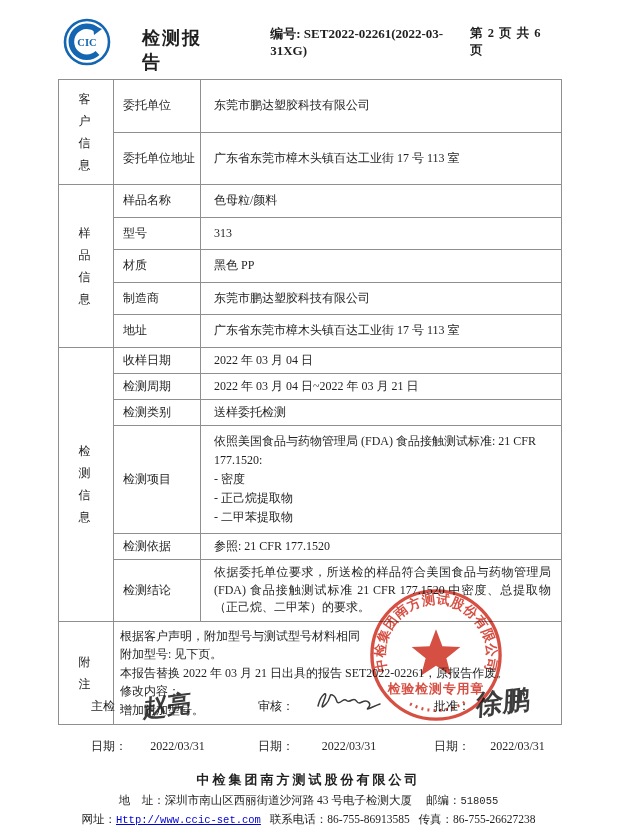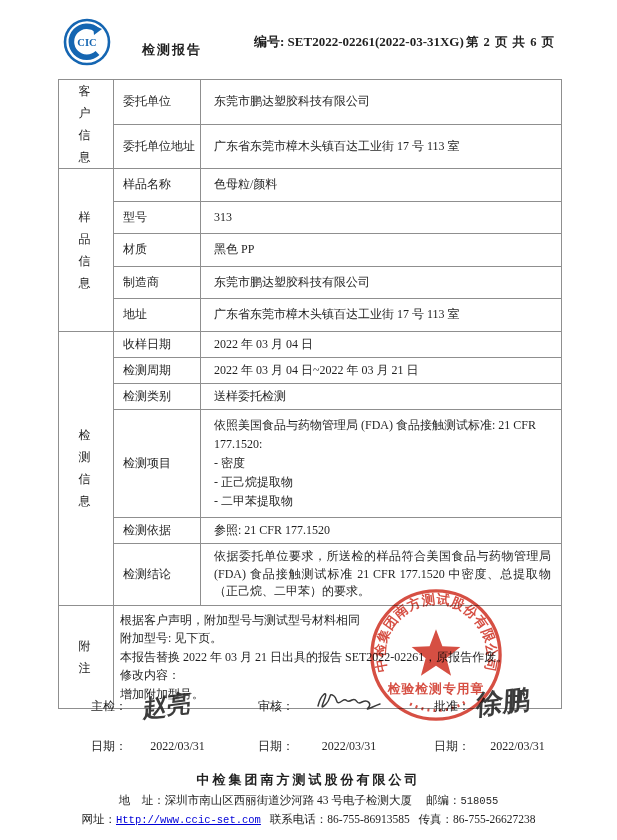--- a/index.html
+++ b/index.html
@@ -8,31 +8,31 @@
     position:relative; width:617px; height:840px; margin:0 auto;
     background:#ffffff; overflow:hidden;
     font-family:"Liberation Serif","DejaVu Serif",serif;
     color:#1f1f1f; font-size:12px;
   }
 
   
   .header { position:absolute; top:16px; left:62px; right:57px; height:52px;
             display:flex; align-items:center; }
   .logo { width:50px; height:50px; flex:0 0 50px; }
-  .doc-title { margin-left:30px; font-size:13px; font-weight:bold; letter-spacing:2px;margin-top:16px; }
+  .doc-title { margin-left:30px; font-size:18px; font-weight:bold; letter-spacing:2px;margin-top:16px; }
   .report-no { margin-left:52px; font-size:13px; font-weight:bold; }
   .page-info { margin-left:auto; margin-right:5px; font-size:12.5px; font-weight:bold; letter-spacing:1px; }
 
   
   table.info { position:absolute; top:79px; left:58px; width:504px;
                border-collapse:collapse; table-layout:fixed; }
   table.info td { border:1px solid #8f8f8f; vertical-align:middle;
                   font-size:12px; line-height:1.45; }
   td.sec { text-align:center; }
-  td.sec .secwrap { width:2.3em; margin:0 auto; letter-spacing:3px; line-height:22px; text-align:center; }
+  td.sec .secwrap { width:2.3em; margin:8px auto; letter-spacing:3px; line-height:22px; text-align:center; }
   td.lbl { padding-left:9px; }
   td.val { padding-left:13px; padding-right:10px; }
   td.val .line { line-height:19px; }
   td.val.tall { padding-top:6px; padding-bottom:6px; }
   td.val.just { text-align:justify; line-height:17.5px; padding-top:4px; padding-bottom:4px; }
   td.notes { padding:5px 10px 5px 6px; }
   td.notes .line { line-height:18.6px; }
 
   
   .signoff { position:absolute; top:684px; left:61px; width:504px; }

